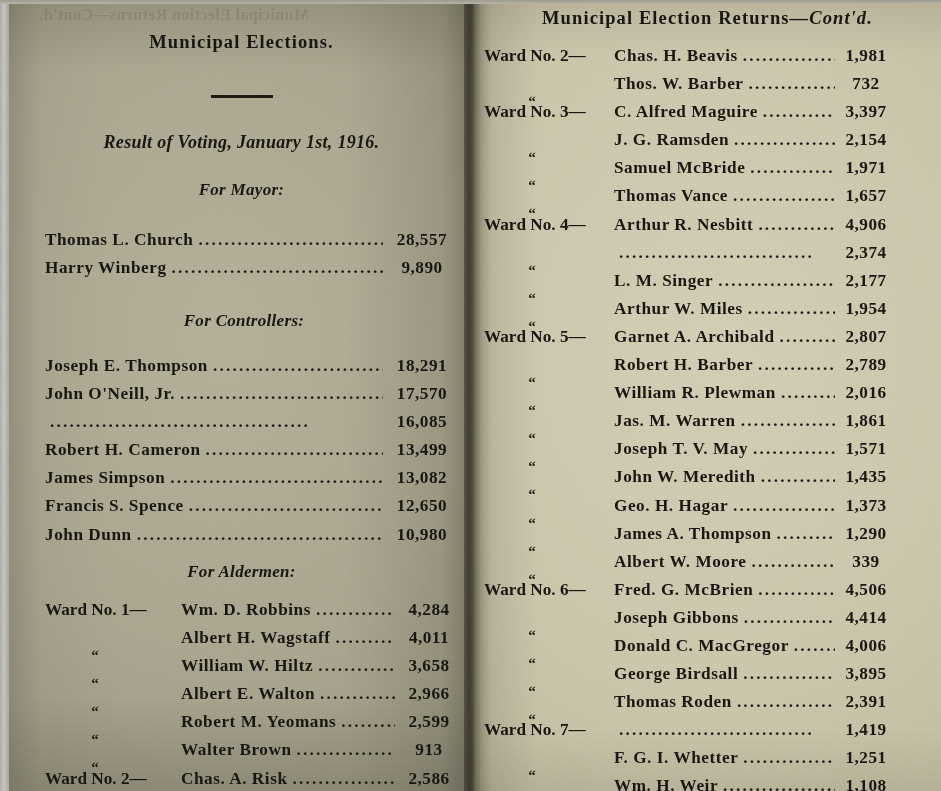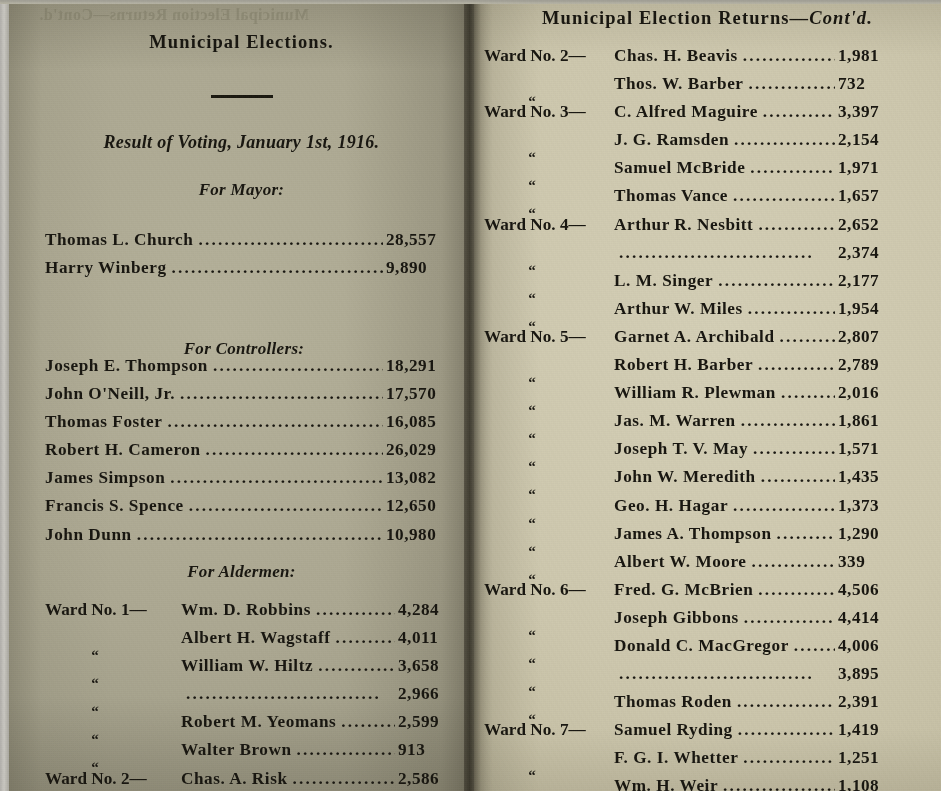--- a/index.html
+++ b/index.html
@@ -175,21 +175,21 @@
   .row .dots {
     flex: 1 1 auto;
     overflow: hidden;
     white-space: nowrap;
     letter-spacing: 2.2px;
     margin: 0 3px 0 5px;
     font-weight: bold;
   }
   .row .val {
     flex: 0 0 auto;
-    text-align: left;
+    text-align: center;
     letter-spacing: 0.5px;
   }
 
   
   .col-left .rows { left: 36px; right: 16px; }
   .col-left .row .val { width: 72px; }
 
   
   .col-left .rows-ald { left: 36px; right: 14px; }
   .col-left .rows-ald .row .val { width: 62px; }
@@ -235,42 +235,41 @@
           <span class="dots">........................................</span>
           <span class="val">28,557</span>
         </div>
         <div class="row">
           <span class="name">Harry Winberg</span>
           <span class="dots">........................................</span>
           <span class="val">9,890</span>
         </div>
       </div>
 
-    <div class="office" style="position:absolute; left:5px; right:0; top:311px;margin-top:28px;">For Controllers:</div>
+    <div class="office" style="position:absolute; left:5px; right:0; top:311px;">For Controllers:</div>
 
     <div class="rows" id="rows-controllers" style="top:352px;">
         <div class="row">
           <span class="name">Joseph E. Thompson</span>
           <span class="dots">........................................</span>
           <span class="val">18,291</span>
         </div>
         <div class="row">
           <span class="name">John O'Neill, Jr.</span>
           <span class="dots">........................................</span>
           <span class="val">17,570</span>
         </div>
         <div class="row">
-          <span class="name">Thomas Foster</span>
           <span class="dots">........................................</span>
           <span class="val">16,085</span>
         </div>
         <div class="row">
           <span class="name">Robert H. Cameron</span>
           <span class="dots">........................................</span>
-          <span class="val">26,029</span>
+          <span class="val">13,499</span>
         </div>
         <div class="row">
           <span class="name">James Simpson</span>
           <span class="dots">........................................</span>
           <span class="val">13,082</span>
         </div>
         <div class="row">
           <span class="name">Francis S. Spence</span>
           <span class="dots">........................................</span>
           <span class="val">12,650</span>
@@ -304,20 +303,21 @@
             <span class="ditto-mark" style="left: 46.24px; top: -2px;">“</span>
           </span>
           <span class="name">William W. Hiltz</span>
           <span class="dots">..............................</span>
           <span class="val">3,658</span>
         </div>
         <div class="row">
           <span class="namecell" style="width: 136px; display: inline-block; position: relative;">
             <span class="ditto-mark" style="left: 46.24px; top: -2px;">“</span>
           </span>
+          <span class="name">Albert E. Walton</span>
           <span class="dots">..............................</span>
           <span class="val">2,966</span>
         </div>
         <div class="row">
           <span class="namecell" style="width: 136px; display: inline-block; position: relative;">
             <span class="ditto-mark" style="left: 46.24px; top: -2px;">“</span>
           </span>
           <span class="name">Robert M. Yeomans</span>
           <span class="dots">..............................</span>
           <span class="val">2,599</span>
@@ -387,21 +387,21 @@
             <span class="ditto-mark" style="left: 44.2px; top: -2px;">“</span>
           </span>
           <span class="name">Thomas  Vance</span>
           <span class="dots">..............................</span>
           <span class="val">1,657</span>
         </div>
         <div class="row">
           <span class="namecell" style="width: 130px; display: inline-block; position: relative;"><span>Ward No. 4</span><span>—</span></span>
           <span class="name">Arthur R. Nesbitt</span>
           <span class="dots">..............................</span>
-          <span class="val">2,652</span>
+          <span class="val">4,906</span>
         </div>
         <div class="row">
           <span class="namecell" style="width: 130px; display: inline-block; position: relative;">
             <span class="ditto-mark" style="left: 44.2px; top: -2px;">“</span>
           </span>
           <span class="dots">..............................</span>
           <span class="val">2,374</span>
         </div>
         <div class="row">
           <span class="namecell" style="width: 130px; display: inline-block; position: relative;">
@@ -508,34 +508,34 @@
             <span class="ditto-mark" style="left: 44.2px; top: -2px;">“</span>
           </span>
           <span class="name">Donald C. MacGregor</span>
           <span class="dots">..............................</span>
           <span class="val">4,006</span>
         </div>
         <div class="row">
           <span class="namecell" style="width: 130px; display: inline-block; position: relative;">
             <span class="ditto-mark" style="left: 44.2px; top: -2px;">“</span>
           </span>
+          <span class="name">George Birdsall</span>
           <span class="dots">..............................</span>
           <span class="val">3,895</span>
         </div>
         <div class="row">
           <span class="namecell" style="width: 130px; display: inline-block; position: relative;">
             <span class="ditto-mark" style="left: 44.2px; top: -2px;">“</span>
           </span>
           <span class="name">Thomas Roden</span>
           <span class="dots">..............................</span>
           <span class="val">2,391</span>
         </div>
         <div class="row">
           <span class="namecell" style="width: 130px; display: inline-block; position: relative;"><span>Ward No. 7</span><span>—</span></span>
-          <span class="name">Samuel Ryding</span>
           <span class="dots">..............................</span>
           <span class="val">1,419</span>
         </div>
         <div class="row">
           <span class="namecell" style="width: 130px; display: inline-block; position: relative;">
             <span class="ditto-mark" style="left: 44.2px; top: -2px;">“</span>
           </span>
           <span class="name">F. G. I. Whetter</span>
           <span class="dots">..............................</span>
           <span class="val">1,251</span>

